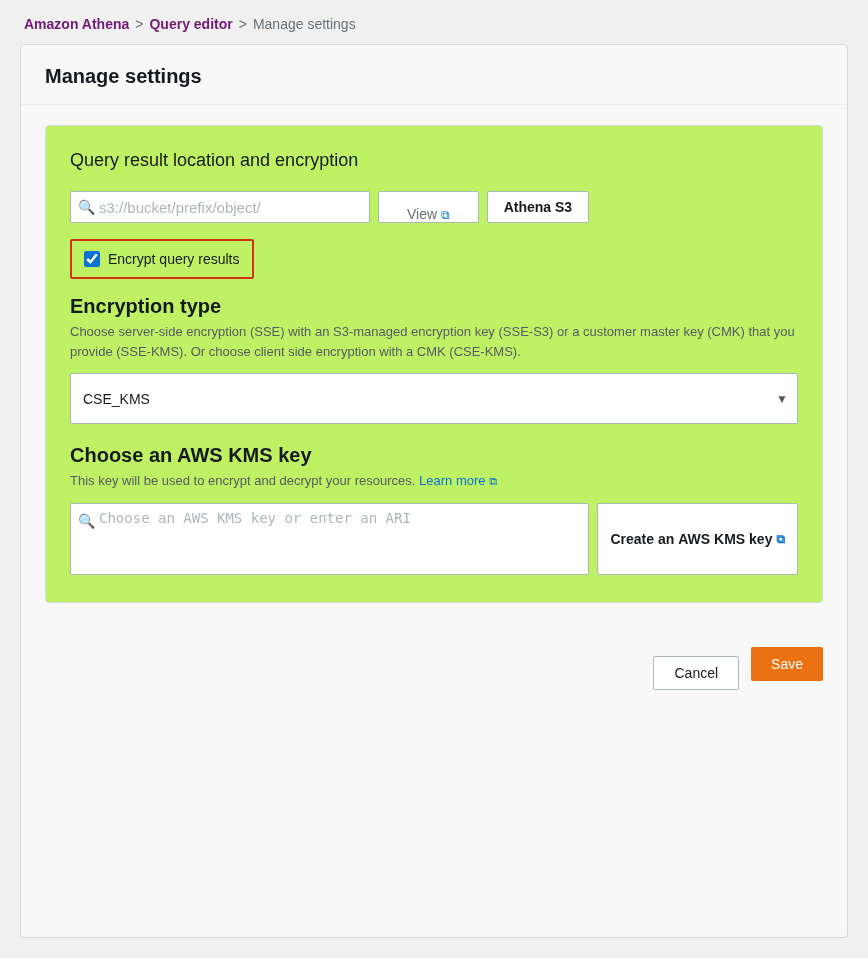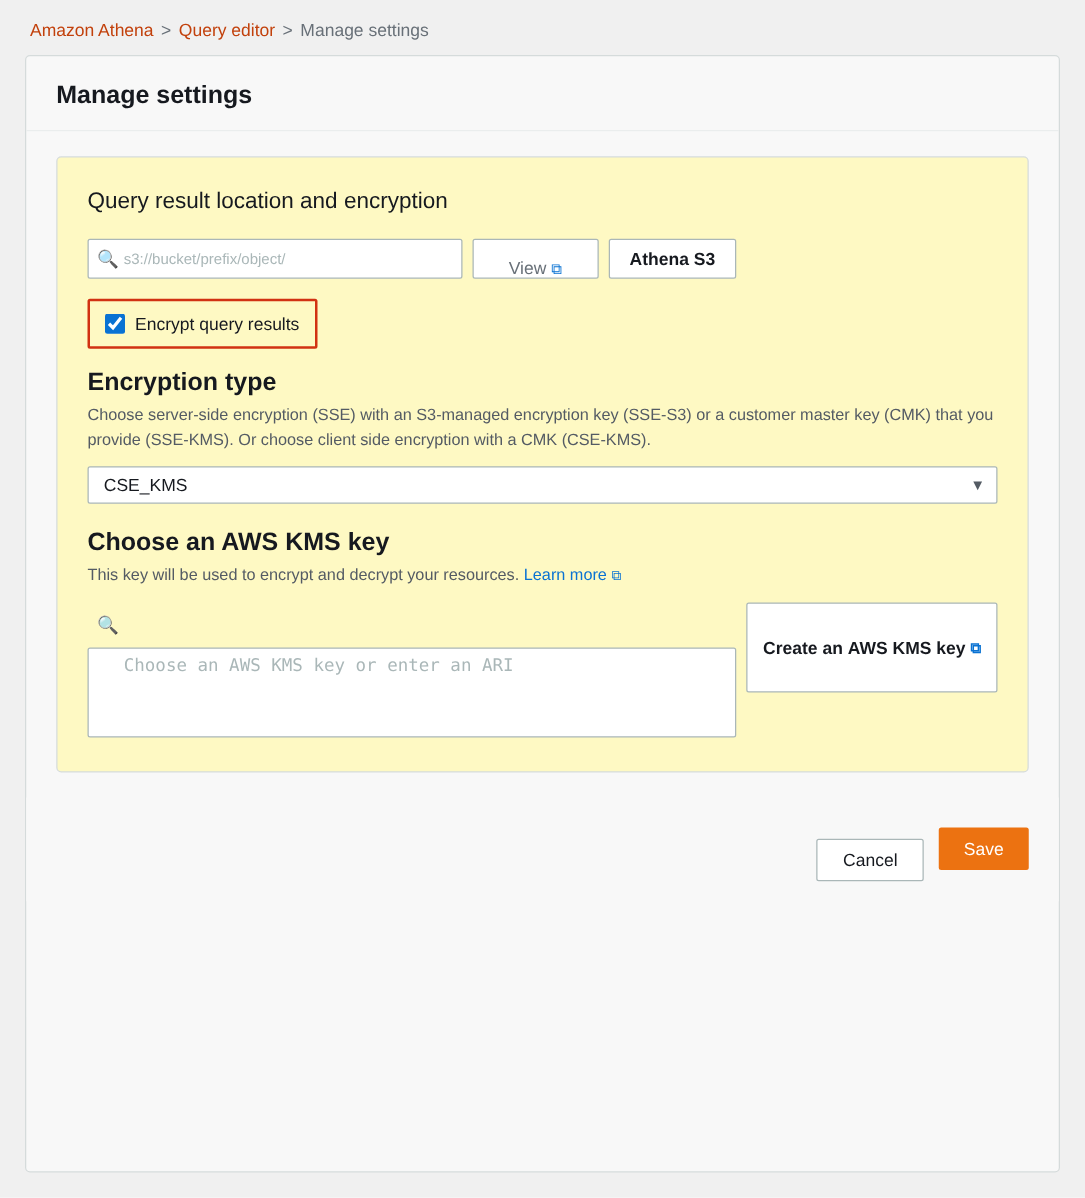--- a/index.html
+++ b/index.html
@@ -18,23 +18,24 @@
     
     .breadcrumb {
       display: flex;
       align-items: center;
       padding: 16px 24px 12px 24px;
       gap: 6px;
       font-size: 14px;
     }
 
     .breadcrumb-link {
-      color: #c2410c;
+      color: #701a75;
       text-decoration: none;
       cursor: pointer;
+      font-weight: bold;
     }
 
     .breadcrumb-separator {
       color: #687078;
       font-size: 14px;
     }
 
     .breadcrumb-current {
       color: #687078;
     }
@@ -56,21 +57,21 @@
 
     .page-title {
       font-size: 20px;
       font-weight: 700;
       color: #16191f;
     }
 
     
     .card {
       margin: 20px 24px;
-      background: #fef9c3;
+      background: #bef264;
       border: 1px solid #d5dbdb;
       border-radius: 4px;
       padding: 24px;
     }
 
     .card-title {
       font-size: 18px;
       font-weight: 400;
       color: #16191f;
       margin-bottom: 20px;
@@ -109,21 +110,21 @@
       color: #687078;
       font-size: 14px;
       pointer-events: none;
     }
 
     .text-input {
       width: 100%;
       padding: 6px 8px 6px 28px;
       border: 1px solid #aab7b8;
       border-radius: 2px;
-      font-size: 12px;
+      font-size: 15px;
       color: #aab7b8;
       background: #fff;
       height: 32px;
     }
 
     .text-input::placeholder {
       color: #aab7b8;
     }
 
     .btn-view {
@@ -196,21 +197,21 @@
       line-height: 1.5;
     }
 
     .select-wrapper {
       position: relative;
       margin-bottom: 20px;
     }
 
     .select-input {
       width: 100%;
-      height: 30px;
+      height: 51px;
       padding: 0 32px 0 12px;
       border: 1px solid #aab7b8;
       border-radius: 2px;
       background: #fff;
       font-size: 14px;
       color: #16191f;
       appearance: none;
       cursor: pointer;
     }
 
@@ -243,21 +244,20 @@
     .kms-input {
       width: 100%;
       height: 72px;
       padding: 6px 8px 6px 28px;
       border: 1px solid #aab7b8;
       border-radius: 2px;
       font-size: 14px;
       color: #aab7b8;
       background: #fff;
       resize: none;
-      margin-top: 36px;
     }
 
     .kms-input::placeholder {
       color: #aab7b8;
     }
 
     .kms-search-icon {
       position: absolute;
       left: 8px;
       top: 10px;

